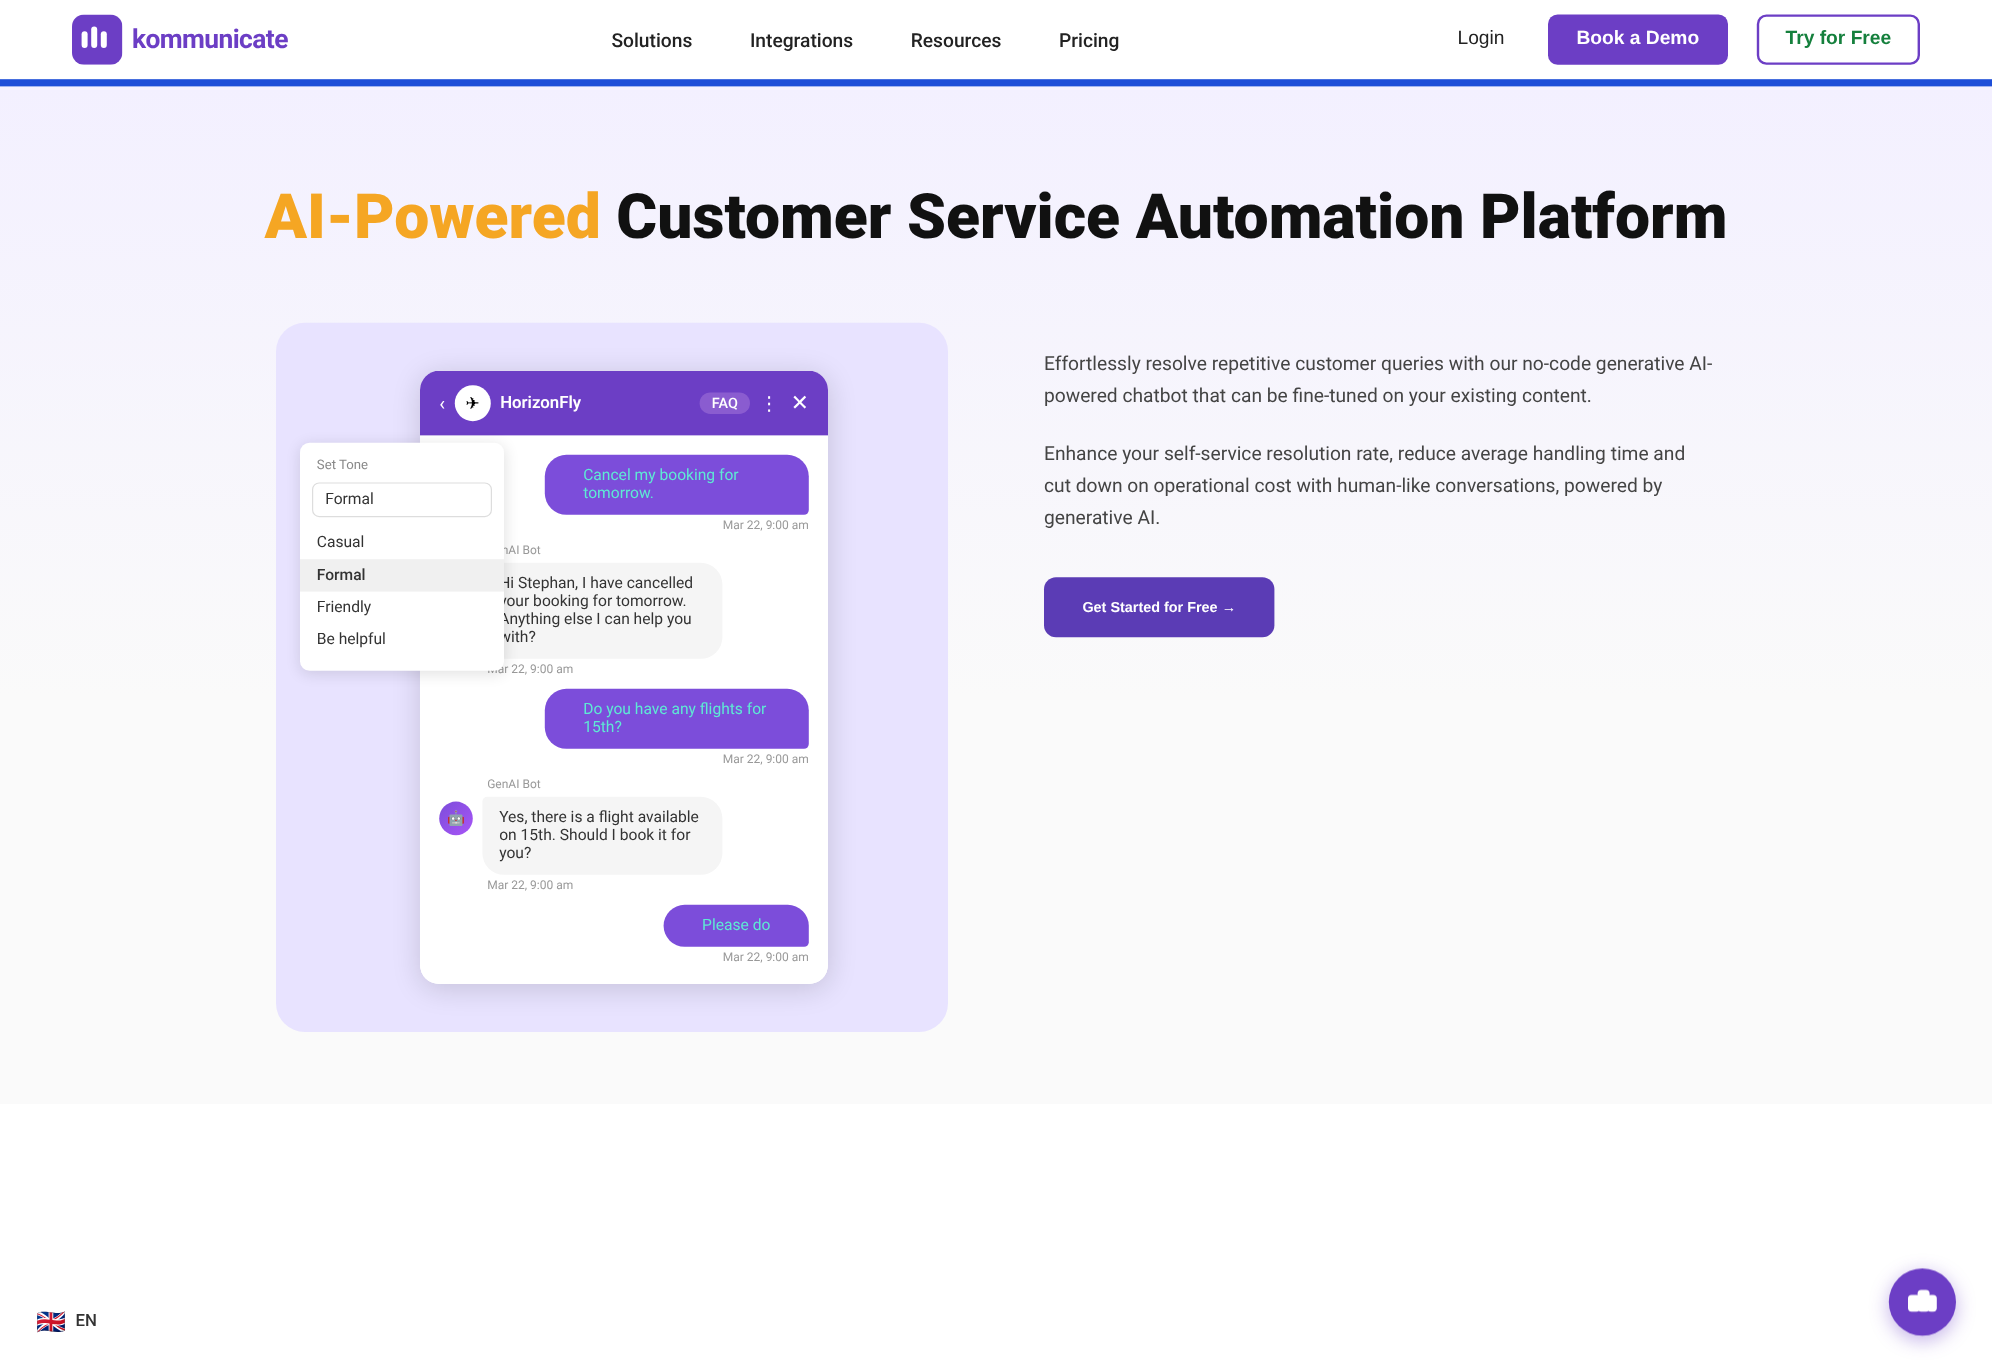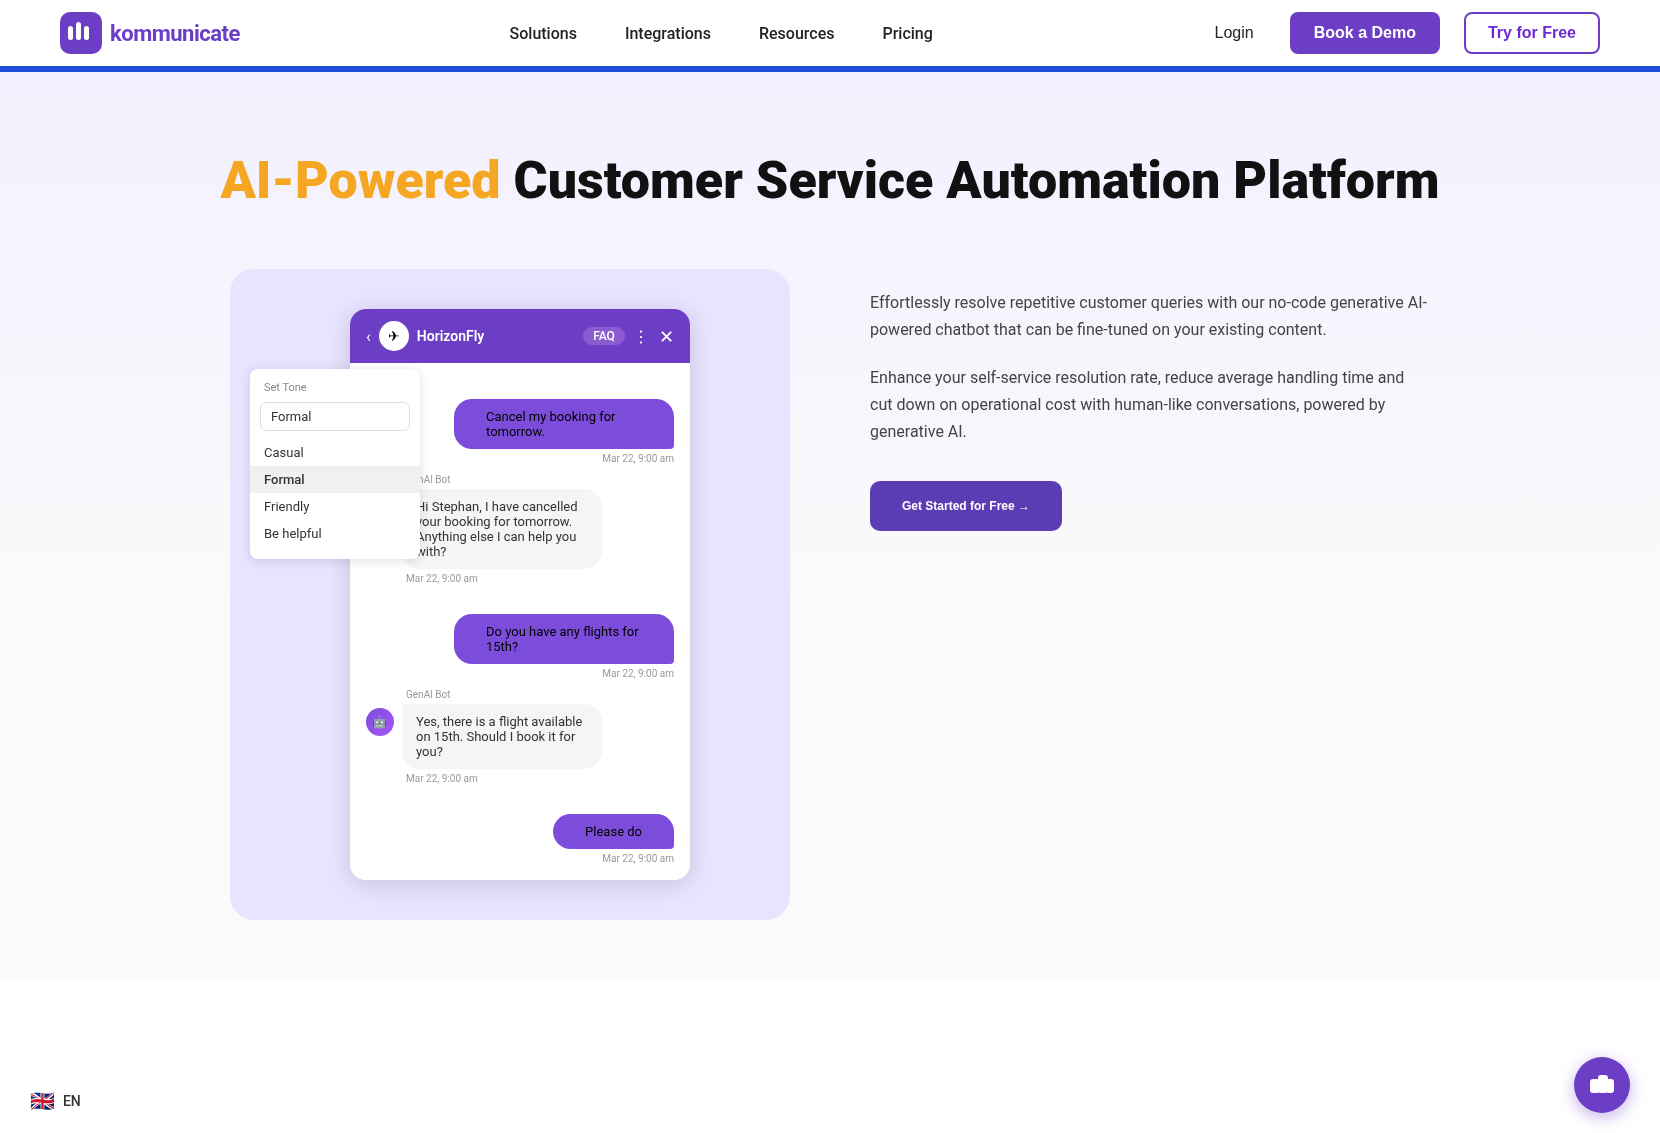--- a/index.html
+++ b/index.html
@@ -65,21 +65,21 @@
       color: #fff;
       border: none;
       border-radius: 8px;
       padding: 12px 24px;
       font-size: 16px;
       font-weight: 600;
       cursor: pointer;
     }
     .btn-try {
       background: #fff;
-      color: #6d28d9;
+      color: #15803d;
       border: 2px solid #6c3ec5;
       border-radius: 8px;
       padding: 10px 22px;
       font-size: 16px;
       font-weight: 600;
       cursor: pointer;
     }
 
     
     .hero {
@@ -214,26 +214,25 @@
     .chat-body {
       padding: 16px;
       background: #fff;
       display: flex;
       flex-direction: column;
       gap: 10px;
     }
     .msg-user {
       align-self: flex-end;
       background: #7c4dda;
-      color: #000000;
+      color: #5eead4;
       border-radius: 18px 18px 4px 18px;
       padding: 10px 32px;
       font-size: 13px;
       max-width: 220px;
-      margin-top: 20px;
     }
     .msg-timestamp {
       font-size: 10px;
       color: #999;
       text-align: right;
       margin-top: -6px;
     }
     .msg-timestamp.left {
       text-align: left;
       margin-left: 40px;

